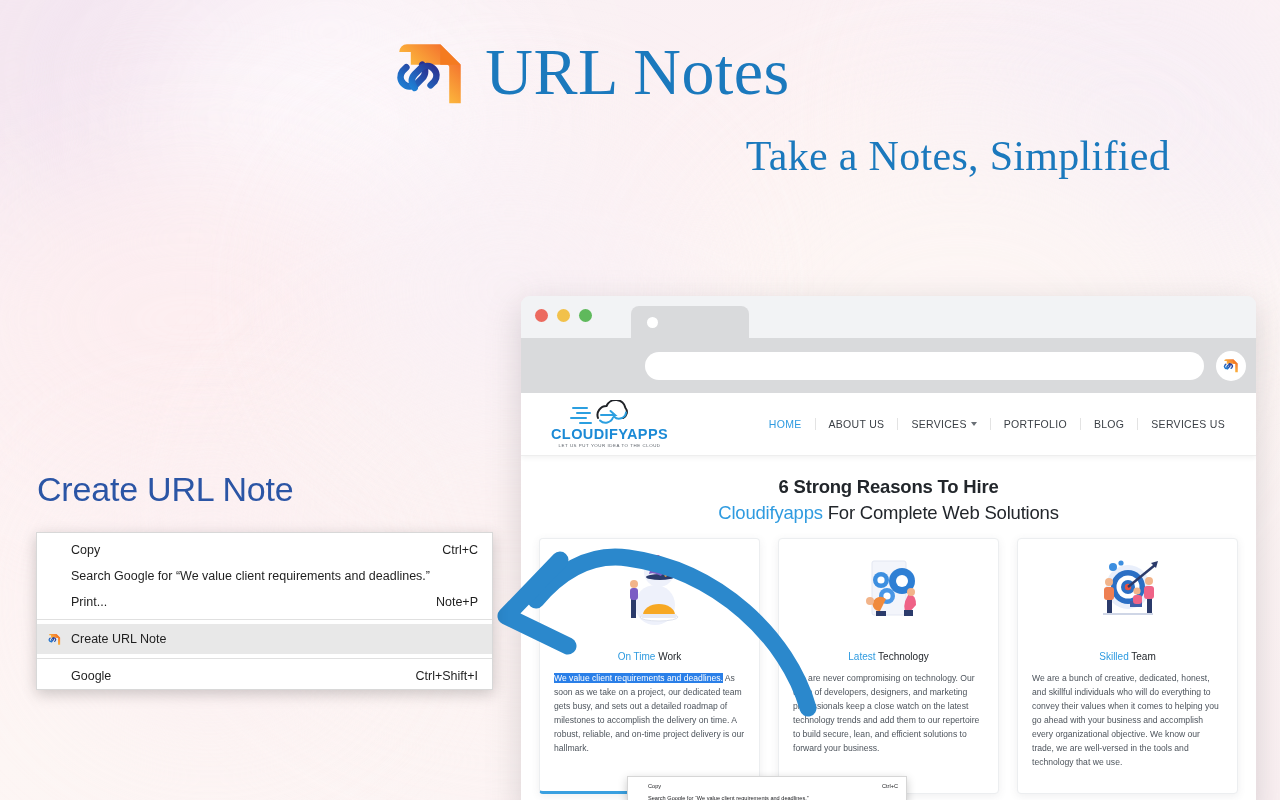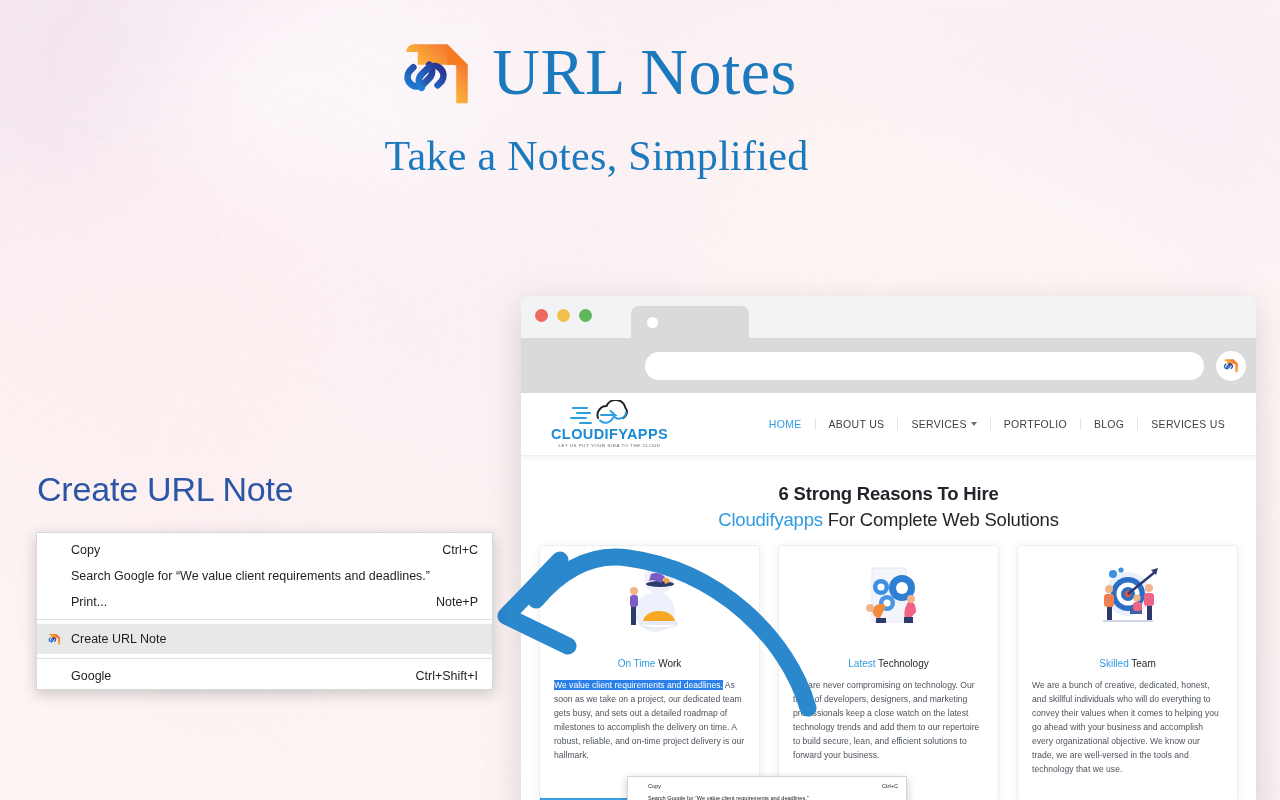--- a/index.html
+++ b/index.html
@@ -29,22 +29,22 @@
   .blob.b3 { width: 460px; height: 300px; left: -40px; top: 170px;  background: #fdeef0; opacity: .9; }
   .blob.b4 { width: 520px; height: 380px; left: 260px; top: 330px;  background: #fcf2f2; opacity: .85; }
   .blob.b5 { width: 420px; height: 360px; right: -60px; top: -60px; background: #f6eef6; opacity: .8; }
   .blob.b6 { width: 520px; height: 420px; right: 60px; top: 120px;  background: #fdf6f4; opacity: .85; }
   .blob.b7 { width: 300px; height: 260px; left: 60px; top: 470px;   background: #fbeef1; opacity: .8; }
   .blob.b8 { width: 360px; height: 300px; left: 330px; top: 140px;  background: #f8f0f6; opacity: .7; }
 
   
   .page-header {
     position: absolute;
-    top: 34px; left: 16px; width: 1161px;
-    text-align: center;
+    top: 34px; left: 9px; width: 1161px;
+    text-align: right;
     z-index: 5;
   }
   .title-row {
     display: flex;
     align-items: center;
     justify-content: center;
     gap: 14px;
   }
   .app-logo { width: 82px; height: 82px; flex: none; display: block; }
   .app-title {
@@ -222,21 +222,21 @@
     border-left: 3.2px solid transparent;
     border-right: 3.2px solid transparent;
     border-top: 4px solid #6a7076;
     display: inline-block;
   }
 
   .site-hero {
     text-align: center;
     padding: 20px 0 14px;
   }
-  .hero-l1 { font-size: 18.5px; font-weight: 700; color: #22262b; letter-spacing: -.2px; margin-top: 7px; }
+  .hero-l1 { font-size: 18.5px; font-weight: 700; color: #22262b; letter-spacing: -.2px; }
   .hero-l2 { font-size: 18.5px; font-weight: 400; color: #22262b; margin-top: 4px; letter-spacing: -.2px; }
   .hero-l2 .hi { color: #2f9be0; }
 
   .cards {
     display: flex;
     gap: 18px;
     padding: 0 18px;
     align-items: flex-start;
   }
   .card {

